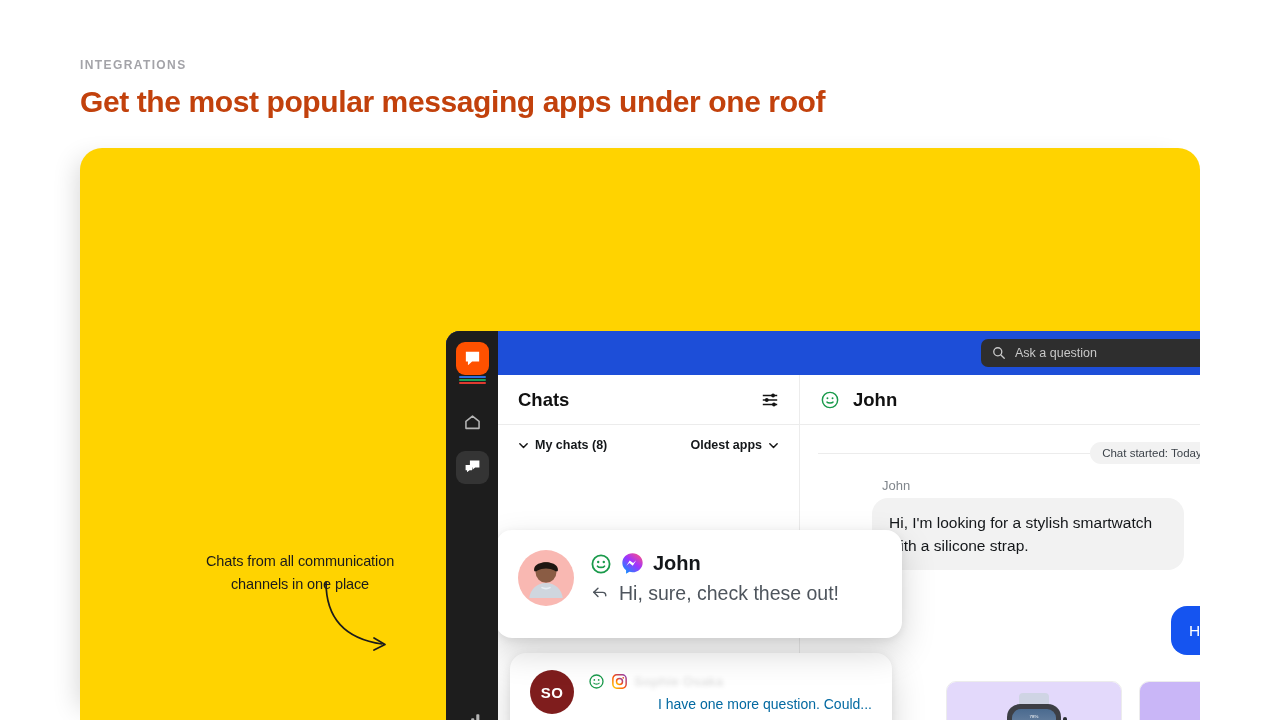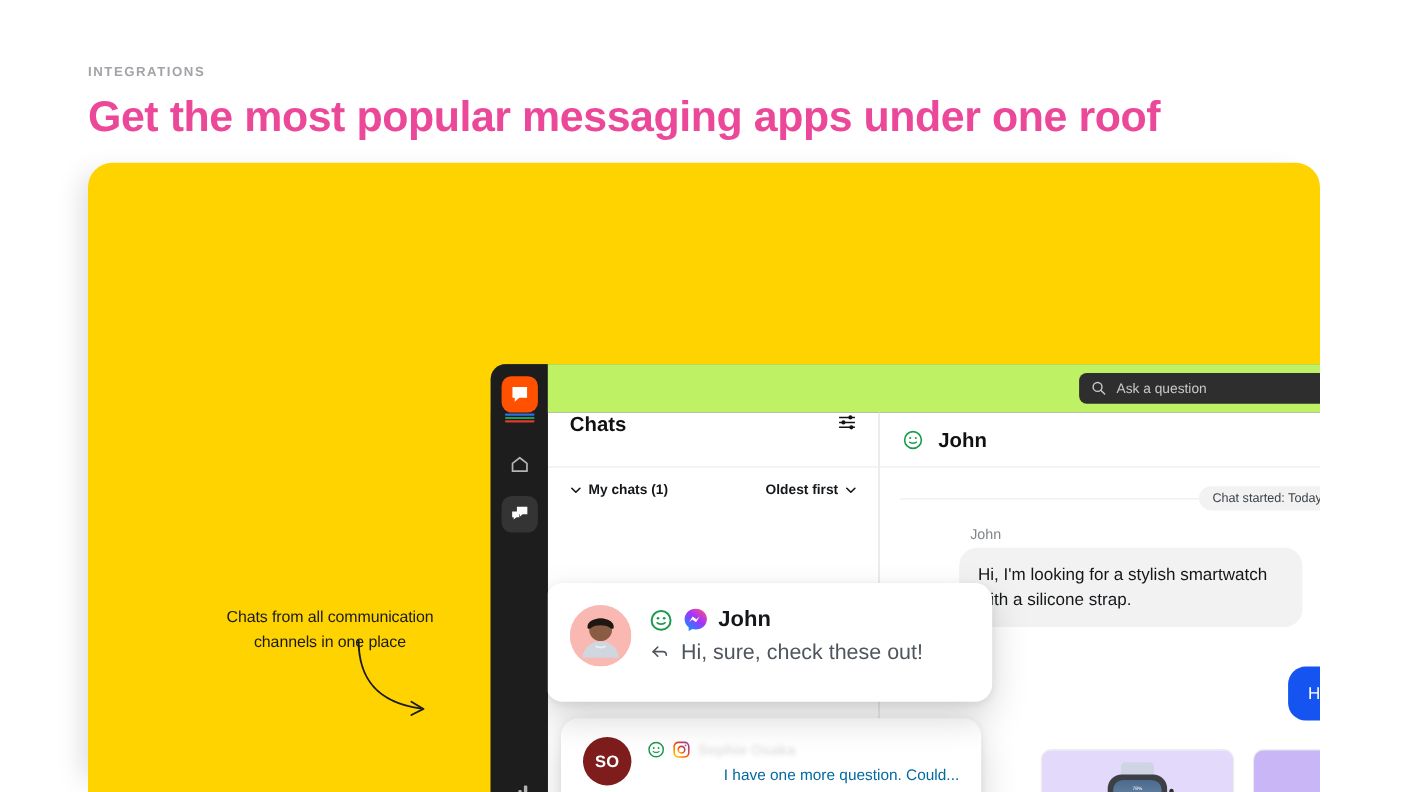--- a/index.html
+++ b/index.html
@@ -12,22 +12,22 @@
   #stage { position: relative; width: 1280px; height: 648px; background: #fff; }
 
   
   .eyebrow {
     position: absolute; left: 80px; top: 58px;
     font-size: 12px; font-weight: 700; letter-spacing: 1.4px;
     color: #a3a3a8; text-transform: uppercase;
   }
   .headline {
     position: absolute; left: 80px; top: 85px;
-    font-size: 39px; font-weight: 700; letter-spacing: -0.4px;
-    color: #ec4899; white-space: nowrap;
+    font-size: 30px; font-weight: 700; letter-spacing: -0.4px;
+    color: #c2410c; white-space: nowrap;
   }
 
   
   .yellow-panel {
     position: absolute; left: 80px; top: 148px;
     width: 1120px; height: 572px;
     background: #FFD300;
     border-radius: 22px 22px 0 0;
     box-shadow: -14px 0 26px -12px rgba(0,0,0,0.16);
   }
@@ -41,21 +41,21 @@
   .annot-arrow { position: absolute; left: 238px; top: 432px; width: 120px; height: 80px; }
 
   
   .app-window {
     position: absolute; left: 366px; top: 183px;
     width: 834px; height: 537px;
     background: #1d1d1d;
     border-radius: 14px 14px 0 0;
     overflow: hidden;
   }
-  .topbar { position: absolute; left: 0; top: 0; width: 100%; height: 44px; background: #bef264; }
+  .topbar { position: absolute; left: 0; top: 0; width: 100%; height: 44px; background: #1d4ed8; }
   .searchbox {
     position: absolute; left: 535px; top: 8px; width: 320px; height: 28px;
     background: #2e2e2e; border-radius: 7px; display: flex; align-items: center; padding: 0 11px;
   }
   .searchbox .slabel { color: #c8c8c8; font-size: 12.5px; margin-left: 9px; }
 
   
   .rail { position: absolute; left: 0; top: 0; width: 52px; height: 537px; background: #1d1d1d; z-index: 4; }
   .logo {
     position: absolute; left: 10px; top: 11px; width: 33px; height: 33px;
@@ -69,21 +69,21 @@
   }
   .rail-btn.active { background: #343434; }
 
   
   .list-col {
     position: absolute; left: 52px; top: 44px; width: 301px; height: 493px;
     background: #ffffff; z-index: 2;
   }
   .list-head {
     height: 50px; border-bottom: 1px solid #ececec;
-    display: flex; justify-content: space-between; padding: 0 20px;
+    display: flex; align-items: center; justify-content: space-between; padding: 0 20px;
   }
   .list-head .t { font-size: 18.5px; font-weight: 700; color: #111; }
   .list-sub {
     height: 40px; display: flex; align-items: center; justify-content: space-between;
     padding: 0 20px; font-size: 12.5px; font-weight: 700; color: #14171a;
   }
   .list-sub .cell { display: flex; align-items: center; gap: 6px; }
   .chat-row {
     position: relative; height: 72px; padding: 14px 16px 0 16px; display: flex; gap: 11px;
   }
@@ -303,24 +303,24 @@
             <circle cx="6.4" cy="10" r="2.1" fill="#141414"></circle>
             <circle cx="14.4" cy="15" r="2.1" fill="#141414"></circle>
           </svg>
         </div>
 
         <div class="list-sub">
           <div class="cell">
             <svg width="11" height="11" viewBox="0 0 12 12">
               <path d="M2 4.2 6 8.2 10 4.2" fill="none" stroke="#141414" stroke-width="1.6" stroke-linecap="round" stroke-linejoin="round"></path>
             </svg>
-            <span>My chats (1)</span>
+            <span>My chats (8)</span>
           </div>
           <div class="cell">
-            <span>Oldest first</span>
+            <span>Oldest apps</span>
             <svg width="11" height="11" viewBox="0 0 12 12">
               <path d="M2 4.2 6 8.2 10 4.2" fill="none" stroke="#141414" stroke-width="1.6" stroke-linecap="round" stroke-linejoin="round"></path>
             </svg>
           </div>
         </div>
 
         <div class="chat-row" style="height:110px;"></div>
         <div class="chat-row" style="height:96px;"></div>
         <div class="chat-row" style="height:88px;"></div>
 

